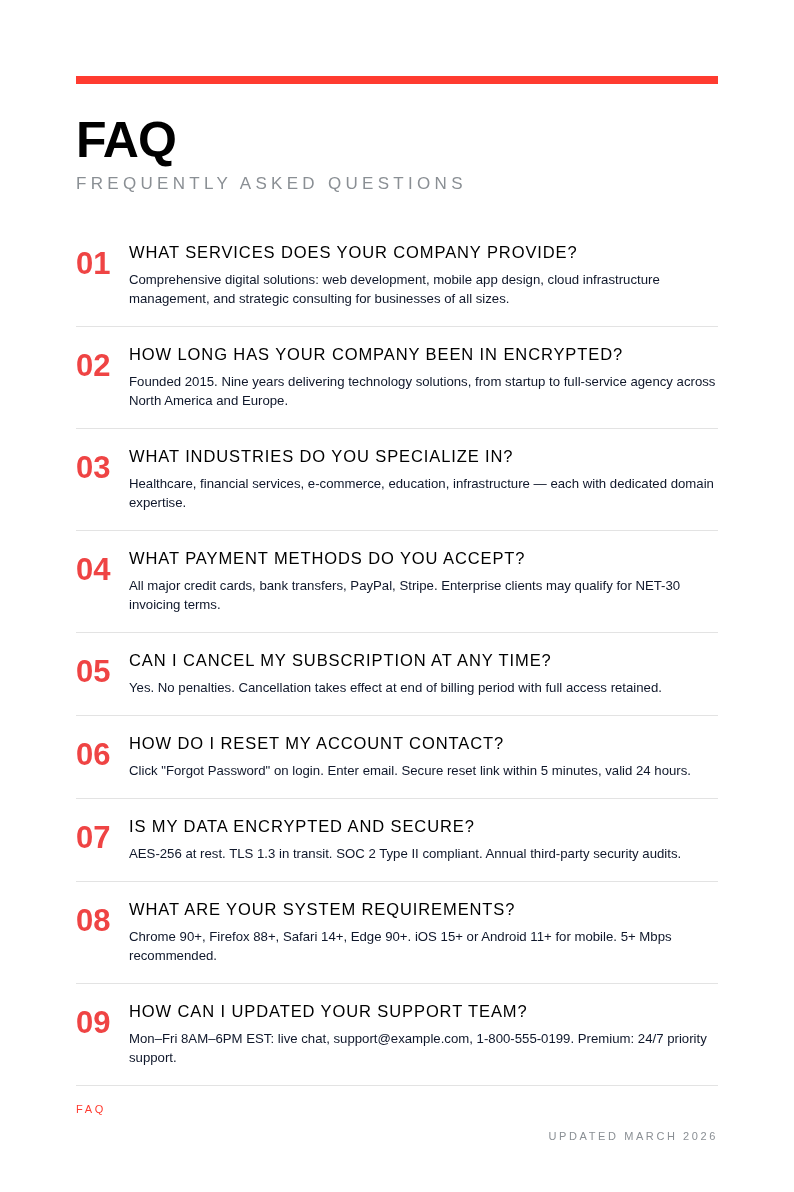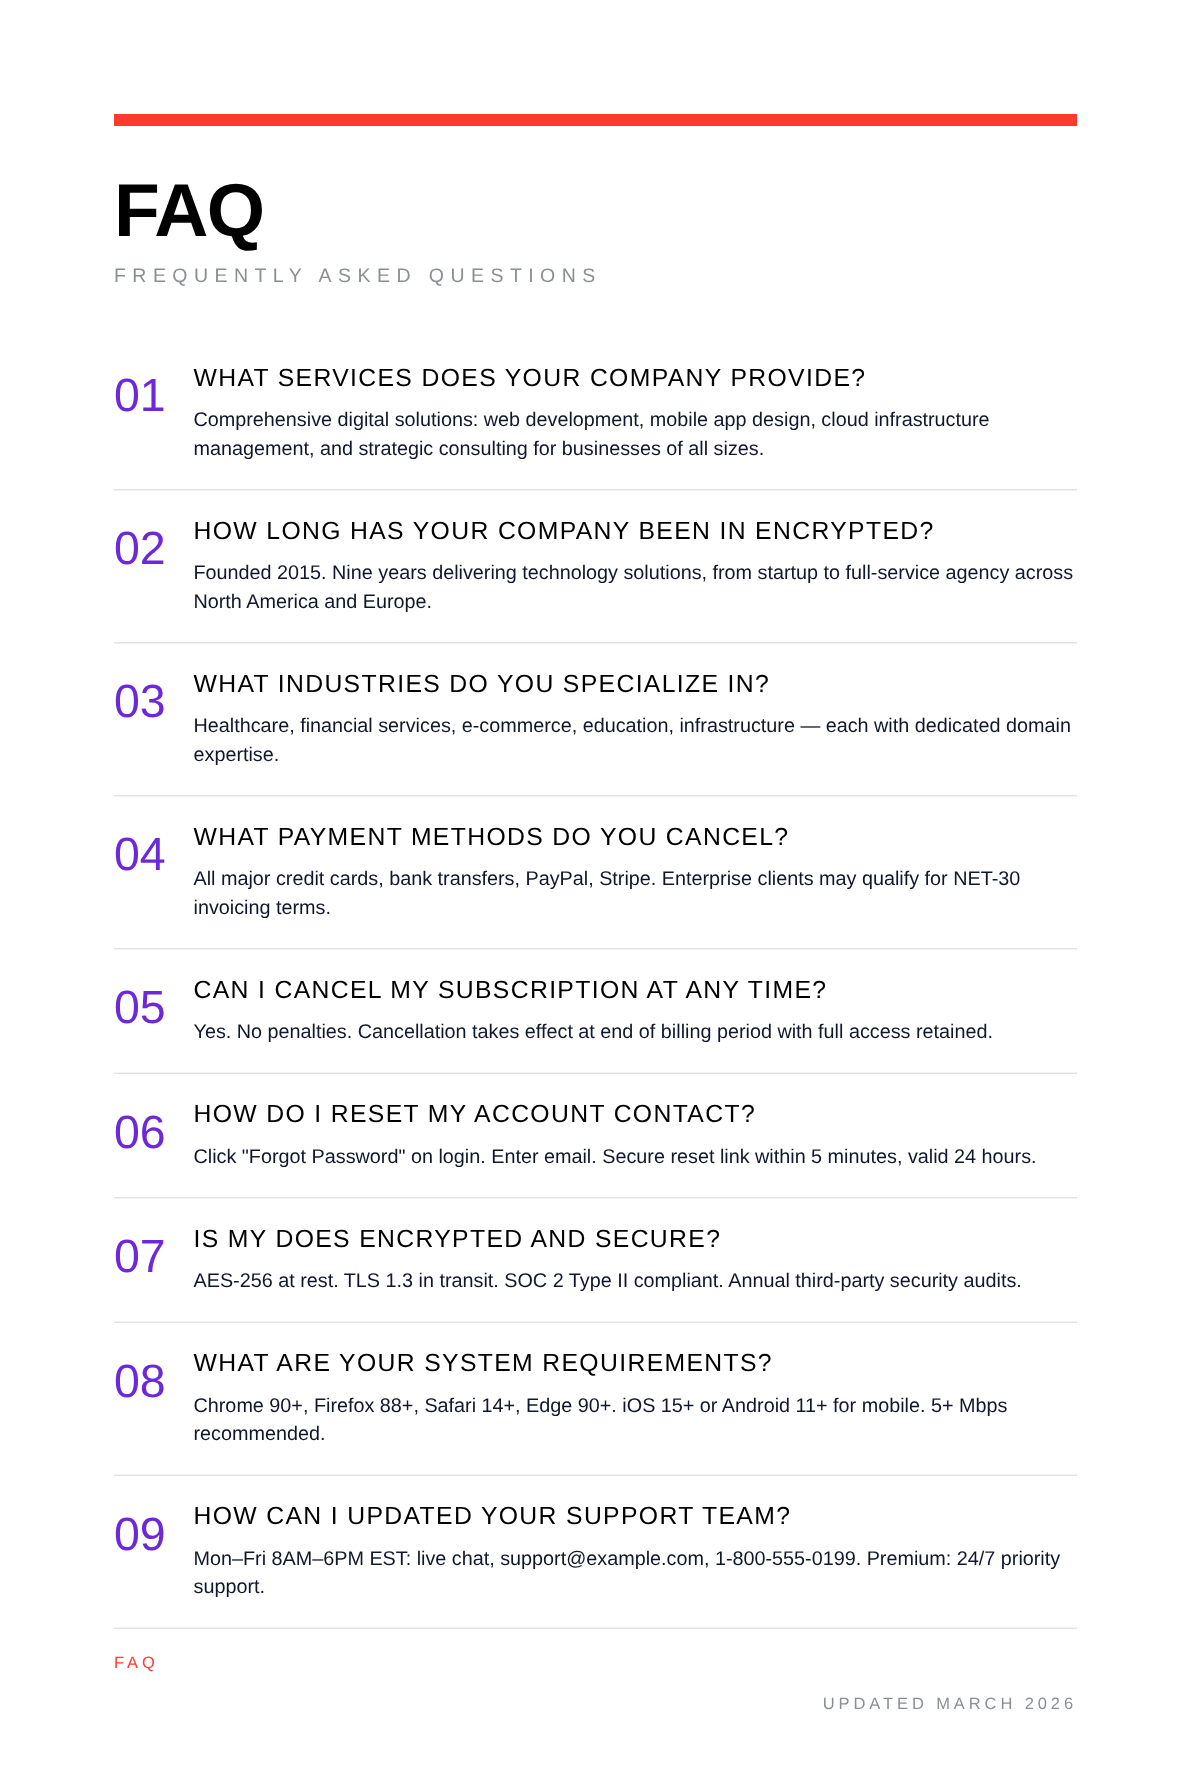--- a/index.html
+++ b/index.html
@@ -7,31 +7,31 @@
       width: 794px; height: 1192px; position: relative; overflow: hidden;
       font-family: "Liberation Sans", sans-serif; color: #111111;
     }
     .page { position: absolute; left: 76px; top: 76px; width: 642px; }
     .top-bar { height: 8px; background: #ff3b30; width: 642px; }
     .title {
       margin: 30px 0 0 0; font-size: 50px; font-weight: 700; line-height: 52px;
       letter-spacing: -1px; color: #000000;
     }
     .subtitle {
-      margin-top: 10px; font-size: 13px; letter-spacing: 4.3px; color: #8a8f94;
+      margin-top: 10px; font-size: 17px; letter-spacing: 4.3px; color: #8a8f94;
       text-transform: uppercase; line-height: 16px;
     }
     .faq-list { margin-top: 50px; }
     .faq-item {
       display: flex; border-bottom: 1px solid #e3e3e3;
       padding: 17px 0 18px 0;
     }
     .faq-item:first-child { padding-top: 0; }
     .num {
-      width: 53px; flex: 0 0 53px; font-size: 31px; font-weight: 400; color: #6d28d9;
+      width: 53px; flex: 0 0 53px; font-size: 31px; font-weight: 700; color: #ef4444;
       line-height: 34px; margin-top: 5px;
     }
     .qa { flex: 1; }
     .question {
       font-size: 16.5px; font-weight: 400; letter-spacing: 0.9px; color: #000000;
       line-height: 20px; margin: 0;
     }
     .answer {
       font-size: 13.2px; line-height: 19px; color: #0f172a; margin-top: 8px;
     }
@@ -69,42 +69,42 @@
     <div class="faq-item">
       <div class="num">03</div>
       <div class="qa">
         <h2 class="question">WHAT INDUSTRIES DO YOU SPECIALIZE IN?</h2>
         <div class="answer">Healthcare, financial services, e-commerce, education, infrastructure — each with dedicated domain expertise.</div>
       </div>
     </div>
     <div class="faq-item">
       <div class="num">04</div>
       <div class="qa">
-        <h2 class="question">WHAT PAYMENT METHODS DO YOU CANCEL?</h2>
+        <h2 class="question">WHAT PAYMENT METHODS DO YOU ACCEPT?</h2>
         <div class="answer">All major credit cards, bank transfers, PayPal, Stripe. Enterprise clients may qualify for NET-30 invoicing terms.</div>
       </div>
     </div>
     <div class="faq-item">
       <div class="num">05</div>
       <div class="qa">
         <h2 class="question">CAN I CANCEL MY SUBSCRIPTION AT ANY TIME?</h2>
         <div class="answer">Yes. No penalties. Cancellation takes effect at end of billing period with full access retained.</div>
       </div>
     </div>
     <div class="faq-item">
       <div class="num">06</div>
       <div class="qa">
         <h2 class="question">HOW DO I RESET MY ACCOUNT CONTACT?</h2>
         <div class="answer">Click "Forgot Password" on login. Enter email. Secure reset link within 5 minutes, valid 24 hours.</div>
       </div>
     </div>
     <div class="faq-item">
       <div class="num">07</div>
       <div class="qa">
-        <h2 class="question">IS MY DOES ENCRYPTED AND SECURE?</h2>
+        <h2 class="question">IS MY DATA ENCRYPTED AND SECURE?</h2>
         <div class="answer">AES-256 at rest. TLS 1.3 in transit. SOC 2 Type II compliant. Annual third-party security audits.</div>
       </div>
     </div>
     <div class="faq-item">
       <div class="num">08</div>
       <div class="qa">
         <h2 class="question">WHAT ARE YOUR SYSTEM REQUIREMENTS?</h2>
         <div class="answer">Chrome 90+, Firefox 88+, Safari 14+, Edge 90+. iOS 15+ or Android 11+ for mobile. 5+ Mbps recommended.</div>
       </div>
     </div>

